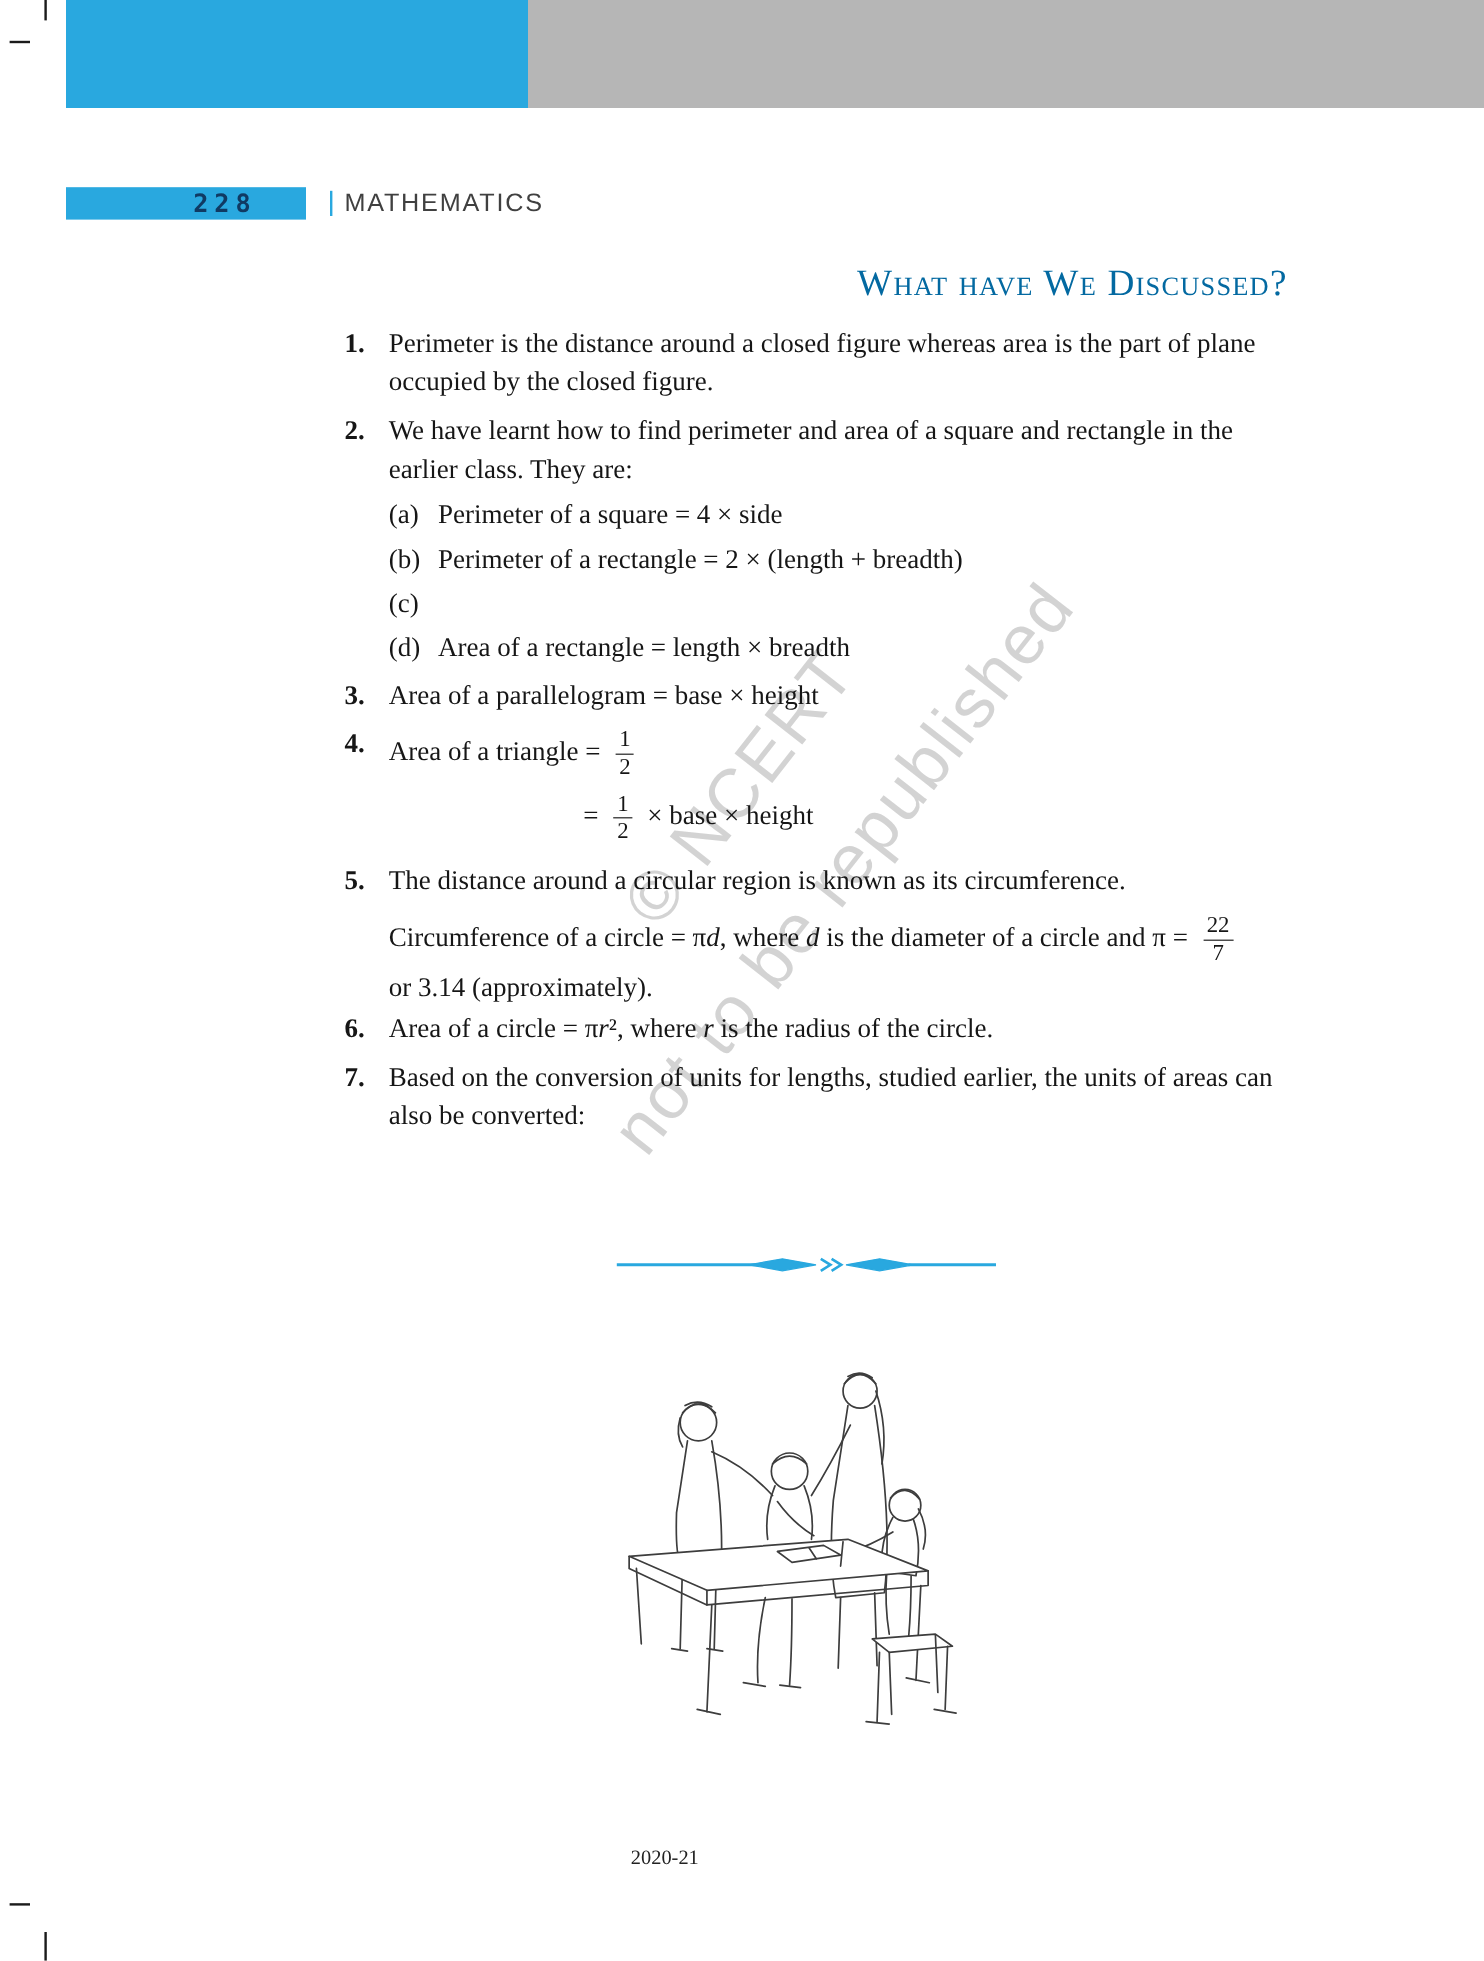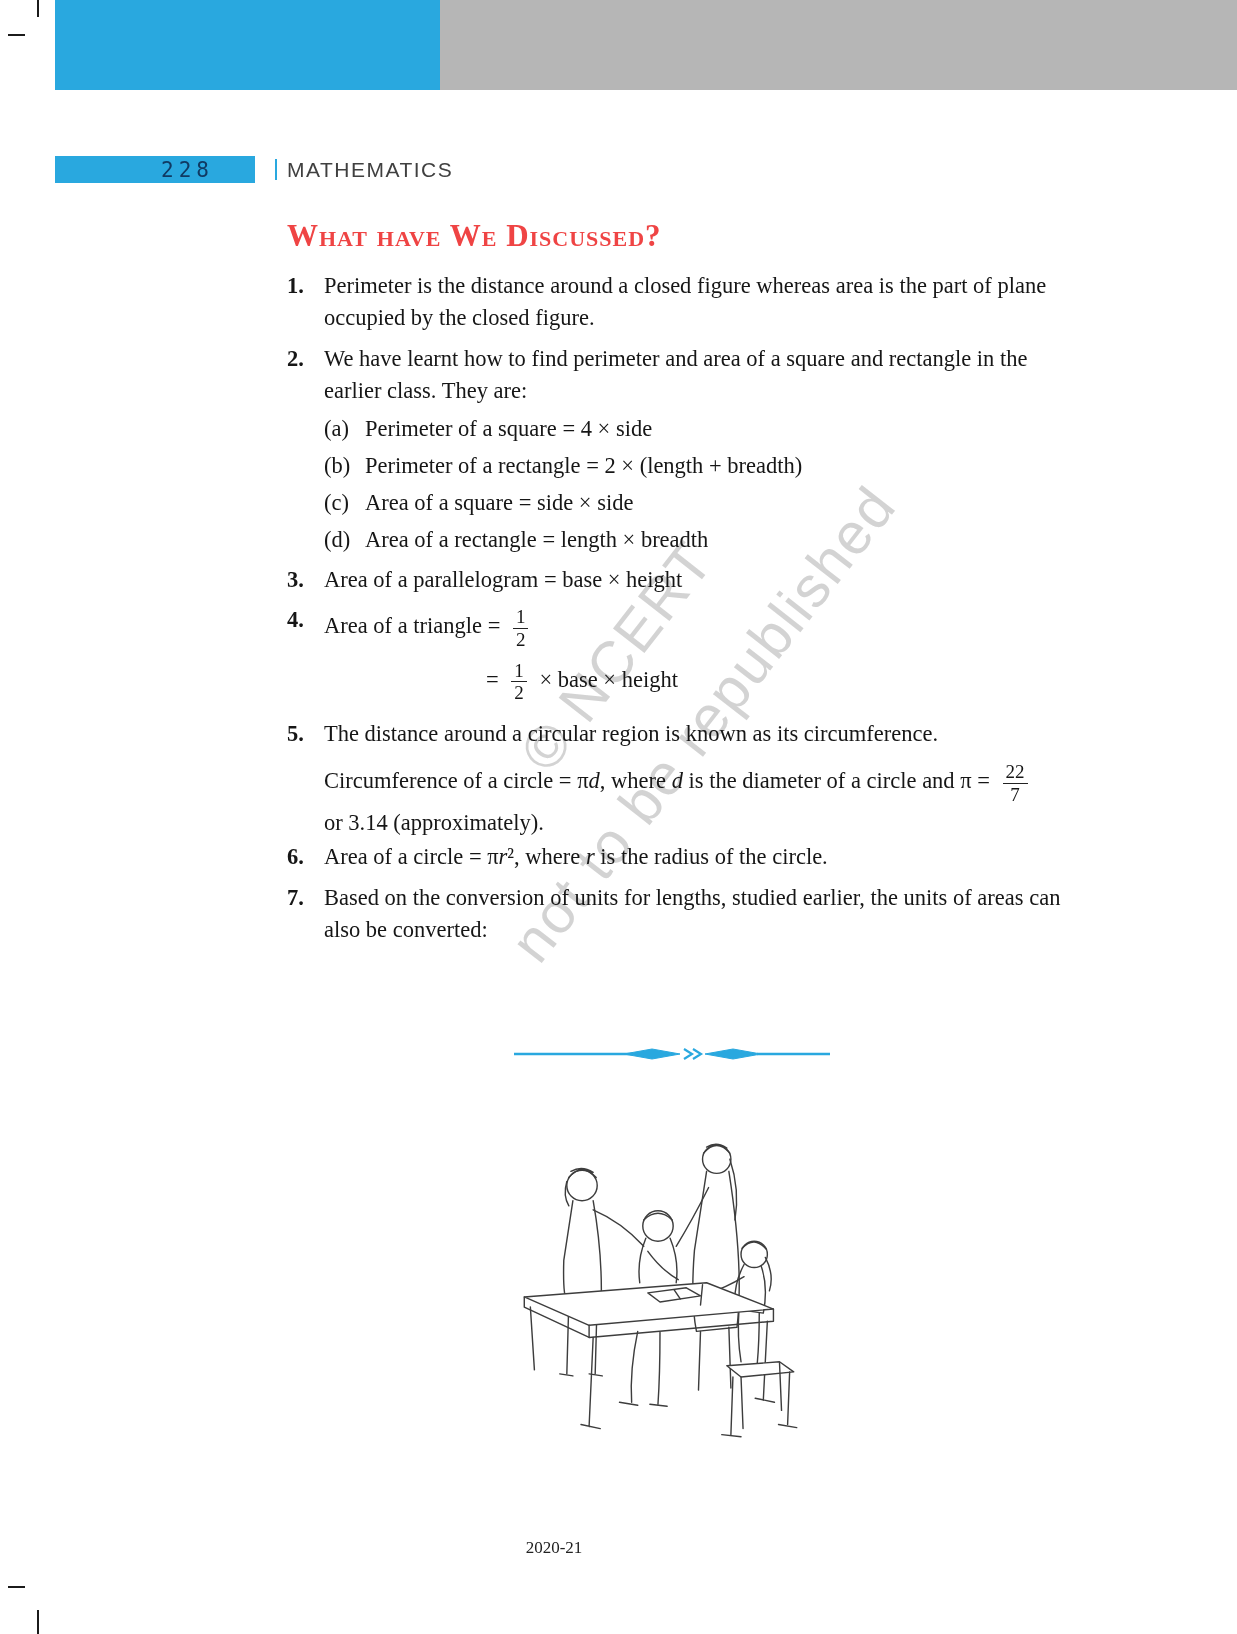--- a/index.html
+++ b/index.html
@@ -18,21 +18,21 @@
 
   
   .top-band { position:absolute; left:55px; top:0; right:0; height:90px; display:flex; }
   .band-blue { width:385px; background:#29a8df; }
   .band-gray { flex:1; background:#b6b6b6; }
 
   
   .header-row { position:absolute; left:55px; top:156px; display:flex; align-items:center; }
   .pagenum-box {
     width:200px; height:27px; background:#29a8df; color:#103a63;
-    font-family:"DejaVu Sans Mono", monospace; font-weight:normal;
+    font-family:"DejaVu Sans Mono", monospace; font-weight:bold;
     font-size:21px; letter-spacing:5px;
     display:flex; align-items:center; padding-left:106px;
   }
   .header-sep { width:2px; height:21px; background:#29a8df; margin-left:20px; }
   .subject-label {
     margin-left:10px; color:#404040; font-family:"Liberation Sans", sans-serif;
     font-size:21px; letter-spacing:1.5px;
   }
 
   
@@ -40,21 +40,21 @@
     position:absolute; left:330px; top:580px; width:660px; z-index:0;
     transform:rotate(-52deg); transform-origin:center;
     text-align:center; color:#c9c9c9; opacity:.8;
     font-family:"Liberation Sans", sans-serif; font-size:58px; line-height:1.9;
     letter-spacing:2px; pointer-events:none; white-space:nowrap;
   }
 
   
   .section-title {
     position:absolute; left:287px; top:218px; width:786px; z-index:1;
-    text-align:left; color:#ef4444; font-weight:bold;
+    text-align:right; color:#0369a1; font-weight:normal;
     font-variant:small-caps; font-size:31px; letter-spacing:1px;
   }
 
   
   .content { position:absolute; left:287px; top:270px; width:786px; z-index:1;
              font-size:22.5px; line-height:1.42; }
   .li { display:flex; margin-bottom:9px; }
   .num { flex:none; width:37px; font-weight:bold; }
   .itext { flex:1; }
   .subitems { margin-left:37px; margin-bottom:8px; }
@@ -129,21 +129,20 @@
     <div class="sub">
       <div class="sublabel">(a)</div>
       <div>Perimeter of a square = 4 × side</div>
     </div>
     <div class="sub">
       <div class="sublabel">(b)</div>
       <div>Perimeter of a rectangle = 2 × (length + breadth)</div>
     </div>
     <div class="sub">
       <div class="sublabel">(c)</div>
-      <div>Area of a square = side × side</div>
     </div>
     <div class="sub">
       <div class="sublabel">(d)</div>
       <div>Area of a rectangle = length × breadth</div>
     </div>
   </div>
 
   <div class="li">
     <div class="num">3.</div>
     <div class="itext">Area of a parallelogram = base × height</div>

